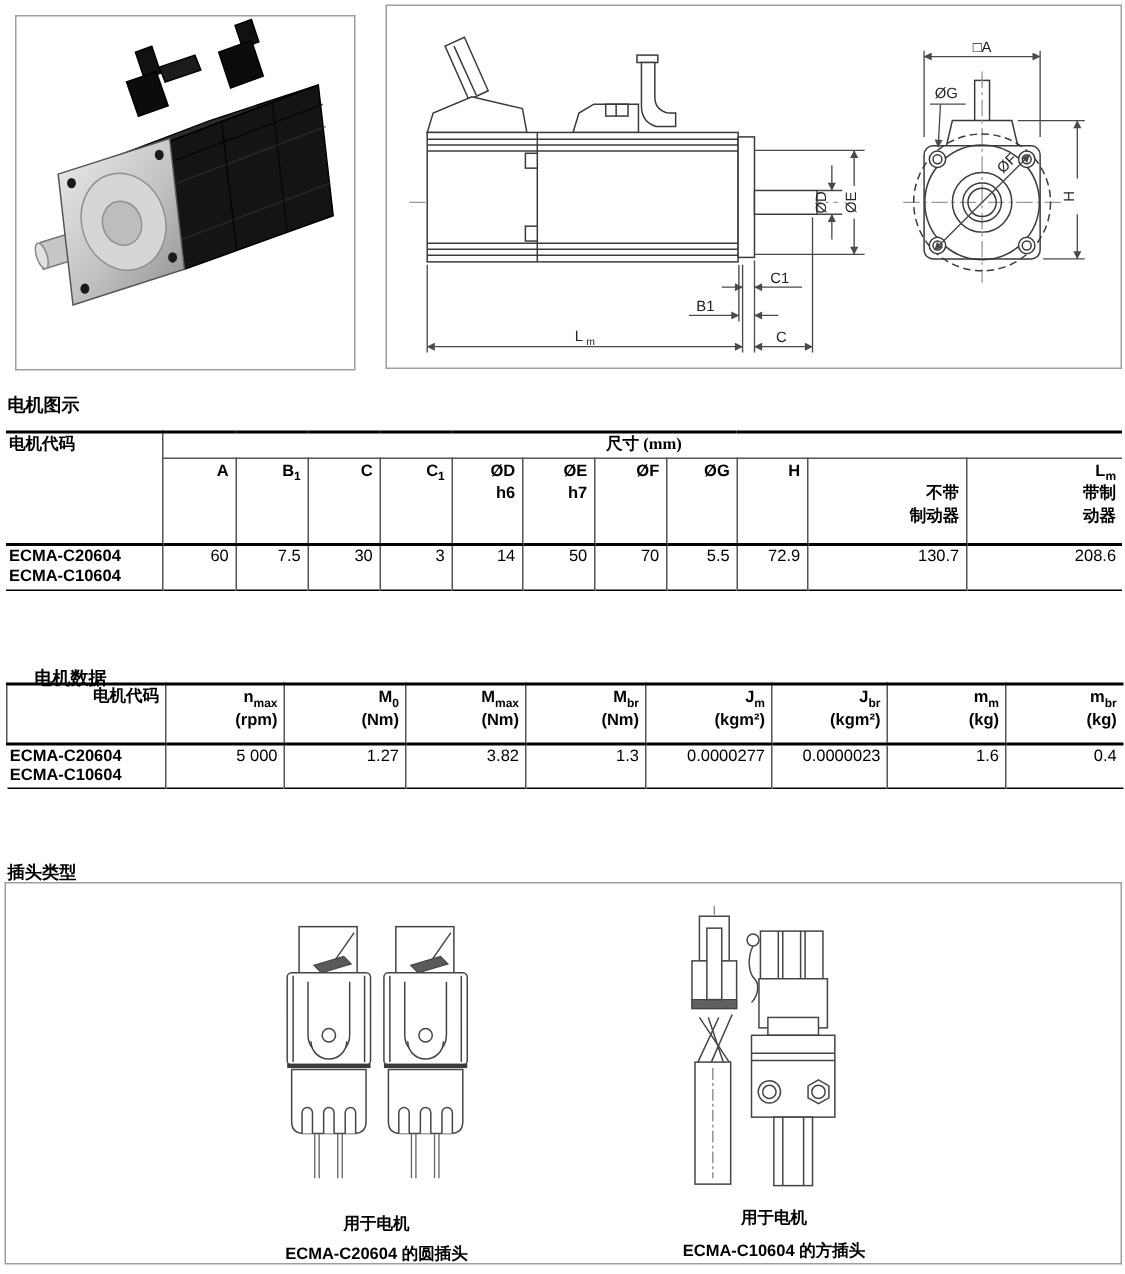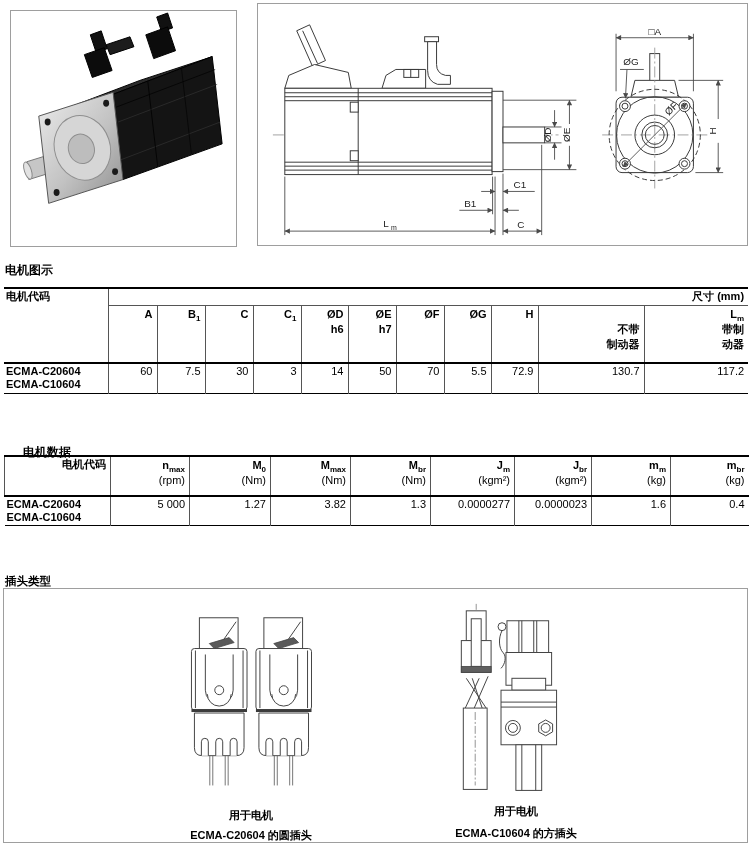--- a/index.html
+++ b/index.html
@@ -5,26 +5,26 @@
   html,body{margin:0;padding:0;background:#fff;}
   .page{position:relative;width:750px;height:849px;background:#fff;overflow:hidden;
         font-family:"Liberation Sans",sans-serif;color:#000;}
   .box{position:absolute;border:1px solid #9e9e9e;background:#fff;box-sizing:border-box;}
   .sec-title{position:absolute;font-size:12px;font-weight:bold;white-space:nowrap;margin-top:10px;}
   
   table.tbl{position:absolute;left:4px;border-collapse:collapse;table-layout:fixed;width:744px;
             font-size:11px;border-top:2.5px solid #000;border-bottom:1px solid #000;}
   table.tbl th,table.tbl td{padding:1px 4px 0 2px;vertical-align:top;line-height:13px;}
   .tbl .code{text-align:left;font-weight:bold;border-right:1px solid #555;}
-  .tbl .size{text-align:right;font-weight:bold;border-bottom:1px solid #555;padding-left:6px;height:15px;}
+  .tbl .size{text-align:center;font-weight:bold;border-bottom:1px solid #555;padding-left:6px;height:15px;font-family:Liberation Serif, serif;}
   .tbl .hr2 th,.tbl .hr th{border-left:1px solid #555;text-align:right;font-weight:bold;}
   .t1 .hr2 th{height:55px;}
   .t2 .hr th{height:37px;}
   .hl{height:15px;line-height:15px;}
-  .unit{font-weight:normal;}
+  .unit{font-weight:bold;}
   .tbl .dr td{border-left:1px solid #555;border-top:2px solid #000;text-align:right;}
   .tbl .dr td.code{border-left:none;text-align:left;font-weight:bold;border-right:1px solid #555;}
   .t1 .dr td{height:28px;}
   .t2 .dr td{height:27px;}
   sub{font-size:8px;}
   
   .cap{position:absolute;font-size:11px;font-weight:bold;text-align:center;width:300px;white-space:nowrap;}
   
   .ln{stroke:#3a3a3a;fill:none;stroke-width:1;}
   .lnf{stroke:#3a3a3a;fill:#fff;stroke-width:1;}
@@ -280,21 +280,21 @@
       <td>60</td>
       <td>7.5</td>
       <td>30</td>
       <td>3</td>
       <td>14</td>
       <td>50</td>
       <td>70</td>
       <td>5.5</td>
       <td>72.9</td>
       <td>130.7</td>
-      <td>117.2</td>
+      <td>208.6</td>
     </tr>
   </tbody>
     </table>
 
   <div class="sec-title" style="left:23px;top:434px;font-size:12px;">电机数据</div>
   <table class="tbl t2" style="top:455px;">
     <colgroup>
       <col style="width:106px">
         <col style="width:79px">
         <col style="width:81px">

